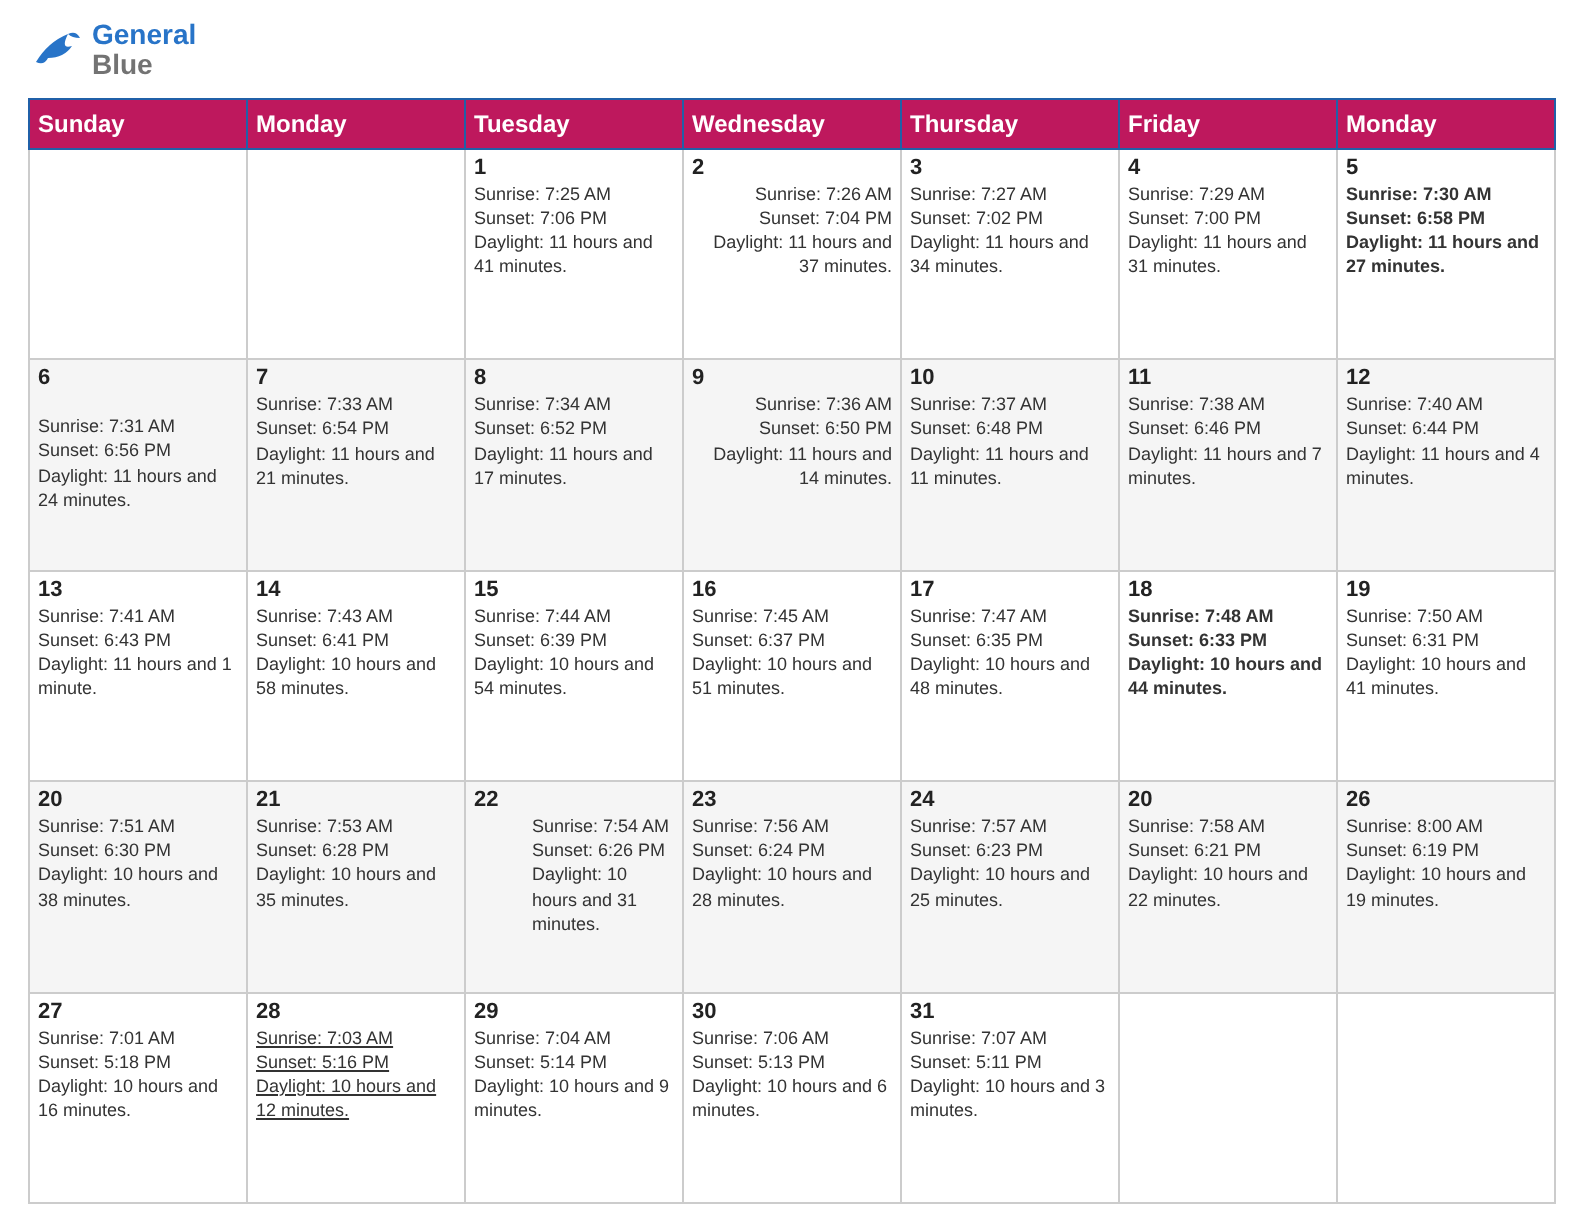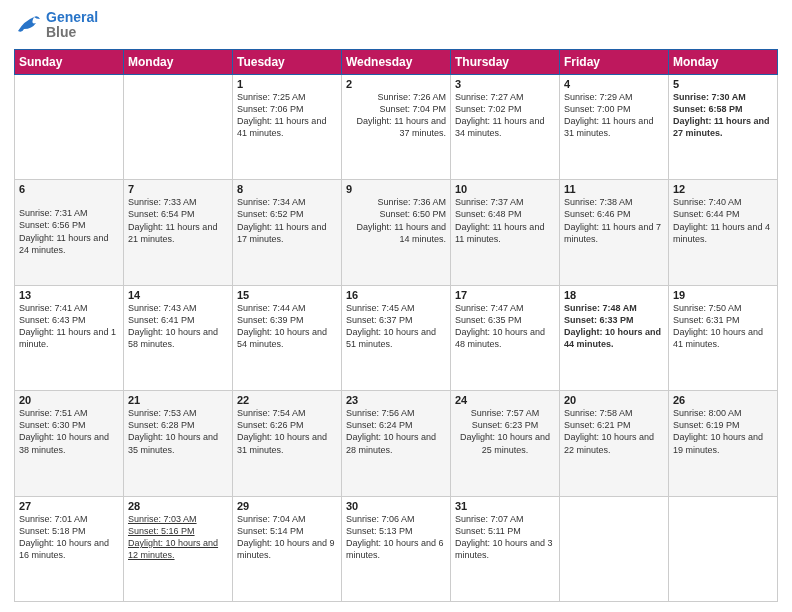--- a/index.html
+++ b/index.html
@@ -253,33 +253,33 @@
 Daylight: 10 hours and 38 minutes.</div>
           </td>
           <td>
             <span class="day-number">21</span>
             <div class="day-info" style="white-space: pre-line;">Sunrise: 7:53 AM
 Sunset: 6:28 PM
 Daylight: 10 hours and 35 minutes.</div>
           </td>
           <td>
             <span class="day-number">22</span>
-            <div class="day-info" style="white-space: pre-line;">Sunrise: 7:54 AM
+            <div class="day-info" style="white-space: pre-line; margin-left: 29px;">Sunrise: 7:54 AM
 Sunset: 6:26 PM
 Daylight: 10 hours and 31 minutes.</div>
           </td>
           <td>
             <span class="day-number">23</span>
             <div class="day-info" style="white-space: pre-line;">Sunrise: 7:56 AM
 Sunset: 6:24 PM
 Daylight: 10 hours and 28 minutes.</div>
           </td>
           <td>
             <span class="day-number">24</span>
-            <div class="day-info" style="white-space: pre-line; text-align: center;">Sunrise: 7:57 AM
+            <div class="day-info" style="white-space: pre-line;">Sunrise: 7:57 AM
 Sunset: 6:23 PM
 Daylight: 10 hours and 25 minutes.</div>
           </td>
           <td>
             <span class="day-number">20</span>
             <div class="day-info" style="white-space: pre-line;">Sunrise: 7:58 AM
 Sunset: 6:21 PM
 Daylight: 10 hours and 22 minutes.</div>
           </td>
           <td>

